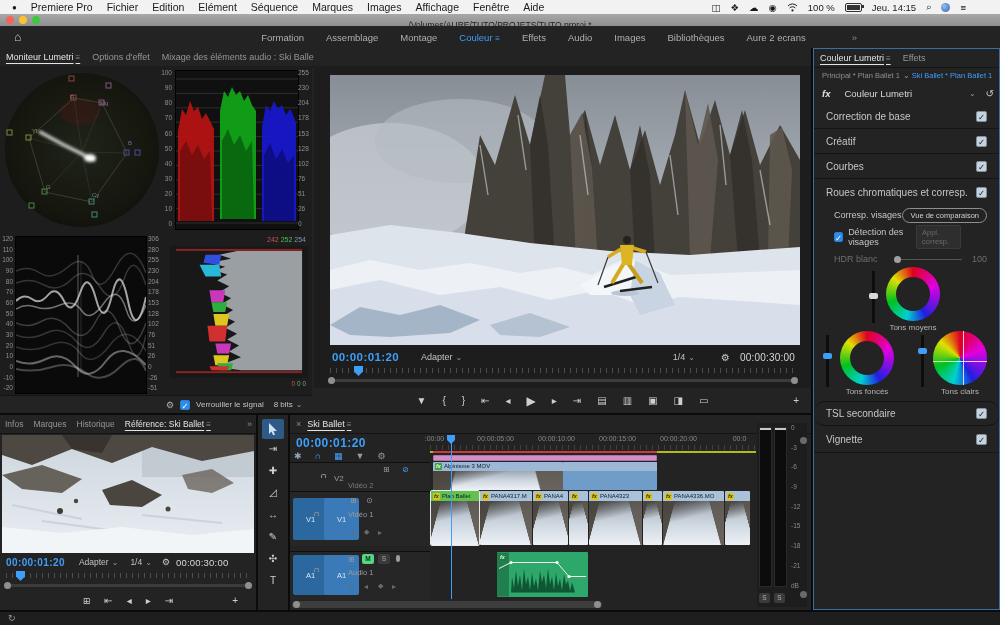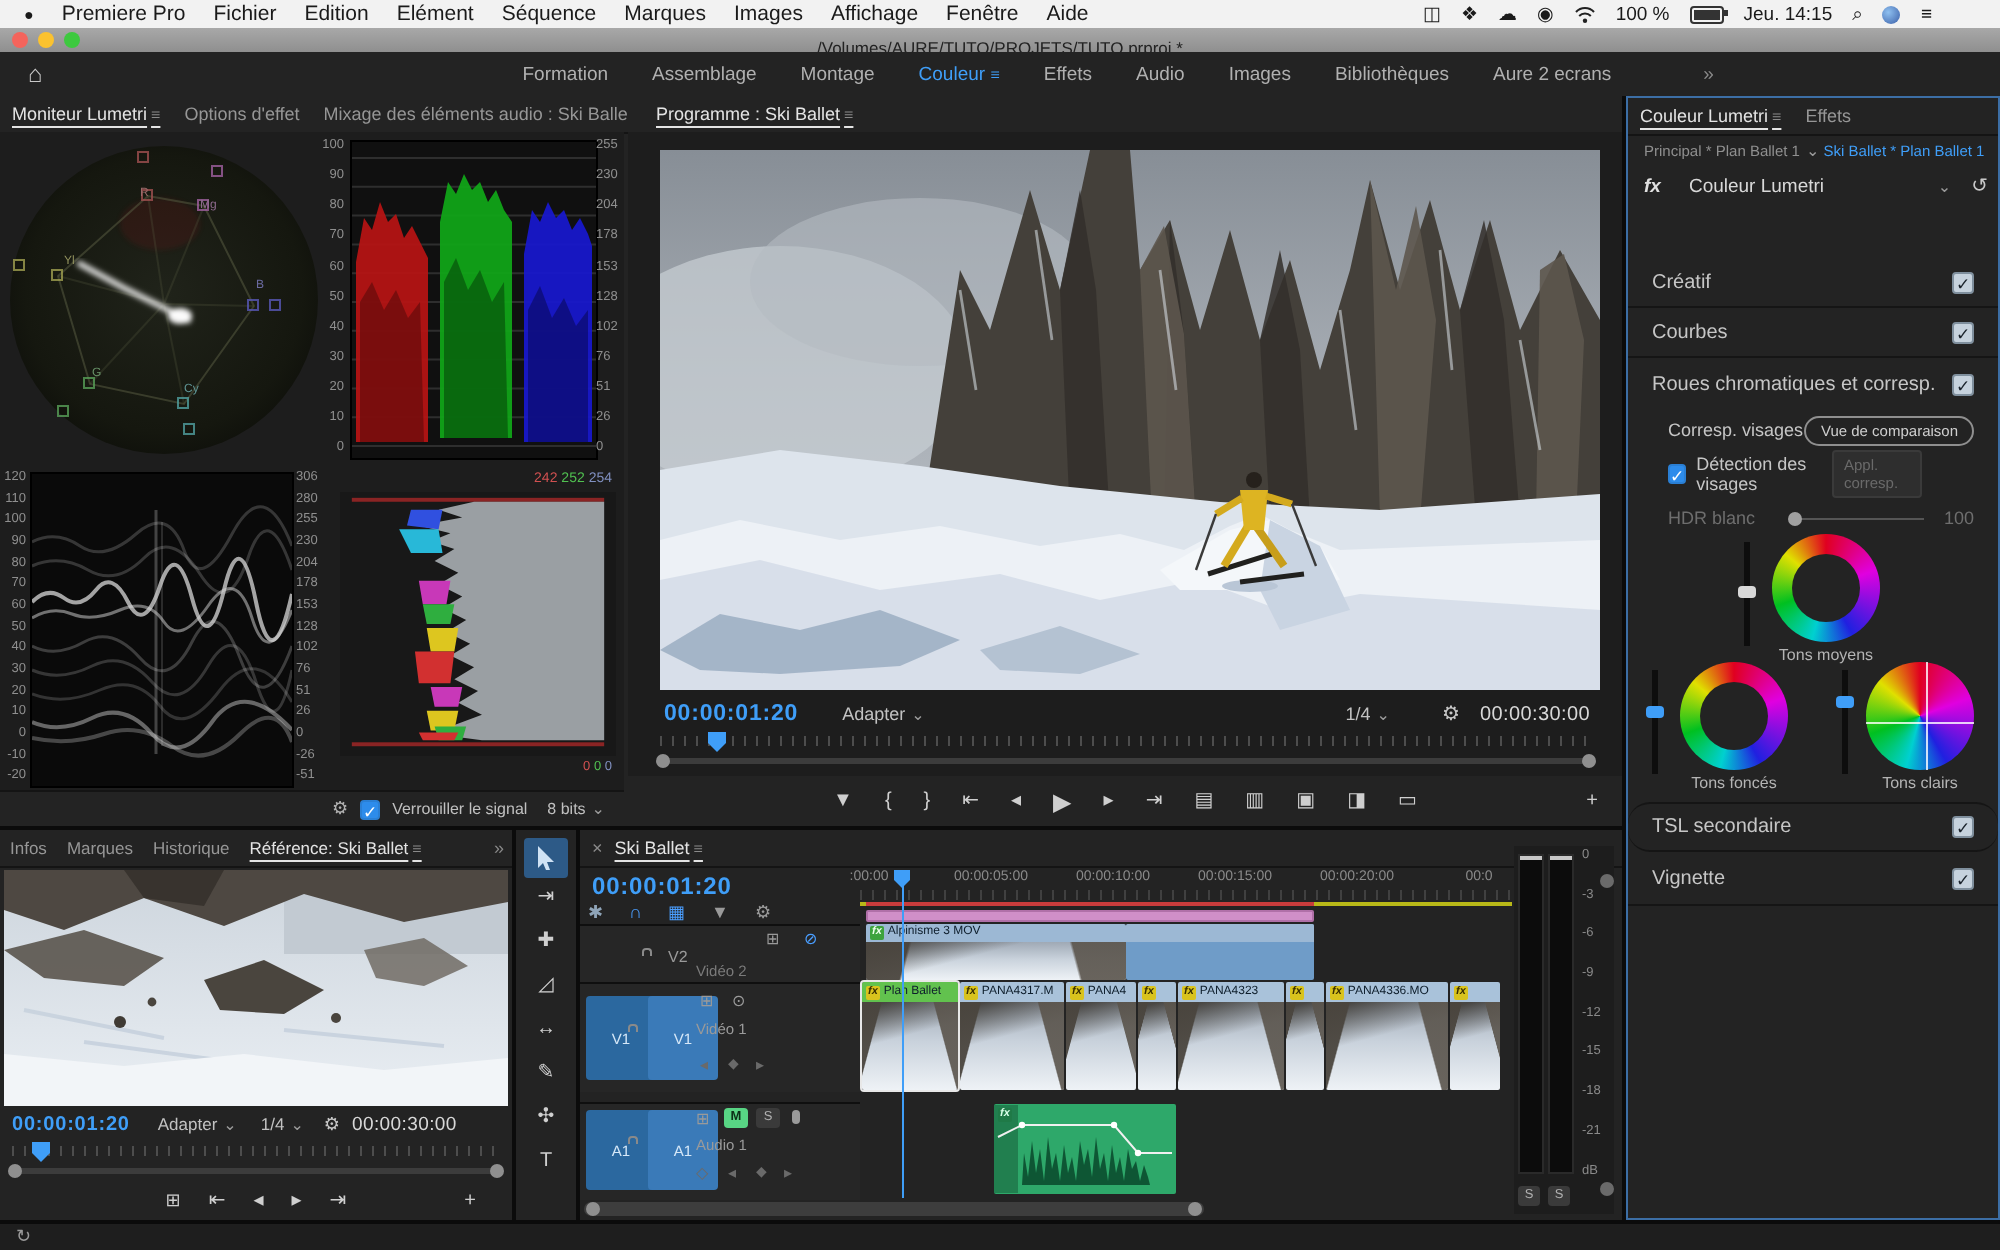--- a/index.html
+++ b/index.html
@@ -323,23 +323,20 @@
       <span class="chk blue" style="width:10px;height:10px;line-height:10px;"></span>
       <span style="font-size:8px;color:#c0c0c0;">Verrouiller le signal</span>
       <span style="font-size:8px;color:#c0c0c0;margin-left:4px;">
         <span>8 bits</span><span class="caret">⌄</span>
       </span>
     </div>
   </div>
 </div>
 
 <div class="panel" style="left:314px;top:48px;width:497px;height:365px;">
-  <div class="tabs">
-    <span class="tab on" style="margin-left:8px;"><span>Programme : Ski Ballet</span><span class="pmenu">≡</span></span>
-  </div>
   <div class="a" style="left:0;top:18px;width:497px;height:347px;background:#1d1d1d;">
 
     <svg class="a" style="left:16px;top:9px;" width="470" height="270" viewBox="0 0 470 270">
       <defs>
         <linearGradient id="sky" x1="0" y1="0" x2="0" y2="1">
           <stop offset="0%" stop-color="#878e96"></stop>
             <stop offset="45%" stop-color="#a8aeb5"></stop>
             <stop offset="100%" stop-color="#c2c8ce"></stop>
         </linearGradient>
       </defs>
@@ -431,20 +428,24 @@
     <span style="color:#8f8f8f;"><span>Principal * Plan Ballet 1</span><span class="caret">⌄</span></span>
     <span style="color:#3f9ef8;">Ski Ballet * Plan Ballet 1</span>
   </div>
   <div class="a" style="left:8px;top:36px;width:172px;height:16px;display:flex;align-items:center;">
     <span style="font-style:italic;font-weight:bold;font-size:9.5px;color:#e0e0e0;">fx</span>
     <span style="margin-left:14px;font-size:9.5px;color:#d8d8d8;">Couleur Lumetri</span>
     <span class="caret" style="margin-left:auto;">⌄</span>
     <span style="margin-left:10px;font-size:10px;color:#c8c8c8;">↺</span>
   </div>
 
+  <div class="sect" style="top:56px;height:24px;">
+    <span>Correction de base</span>
+      <span class="chk"></span>
+  </div>
   <div class="sect" style="top:81px;height:24px;">
     <span>Créatif</span>
       <span class="chk"></span>
   </div>
   <div class="sect" style="top:106px;height:24px;">
     <span>Courbes</span>
       <span class="chk"></span>
   </div>
   <div class="sect" style="top:131px;height:24px;border-bottom:none;">
     <span>Roues chromatiques et corresp.</span>

